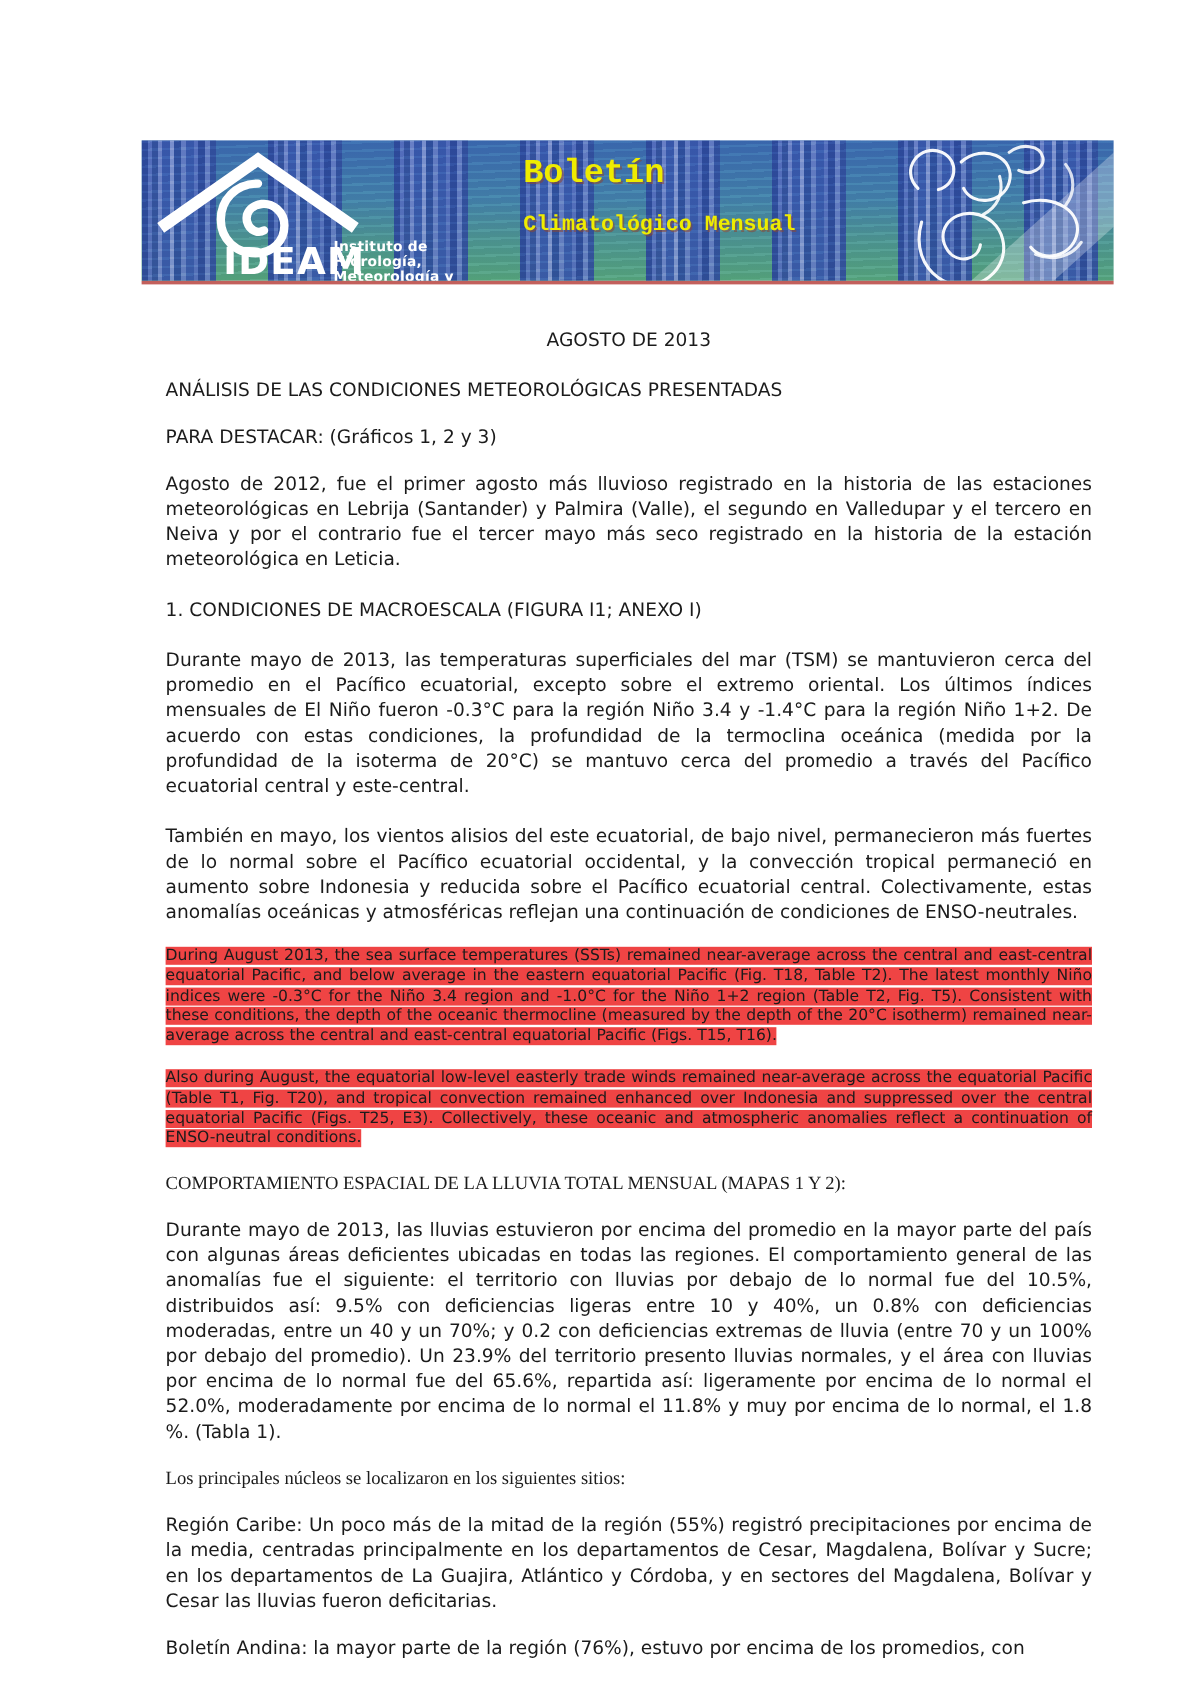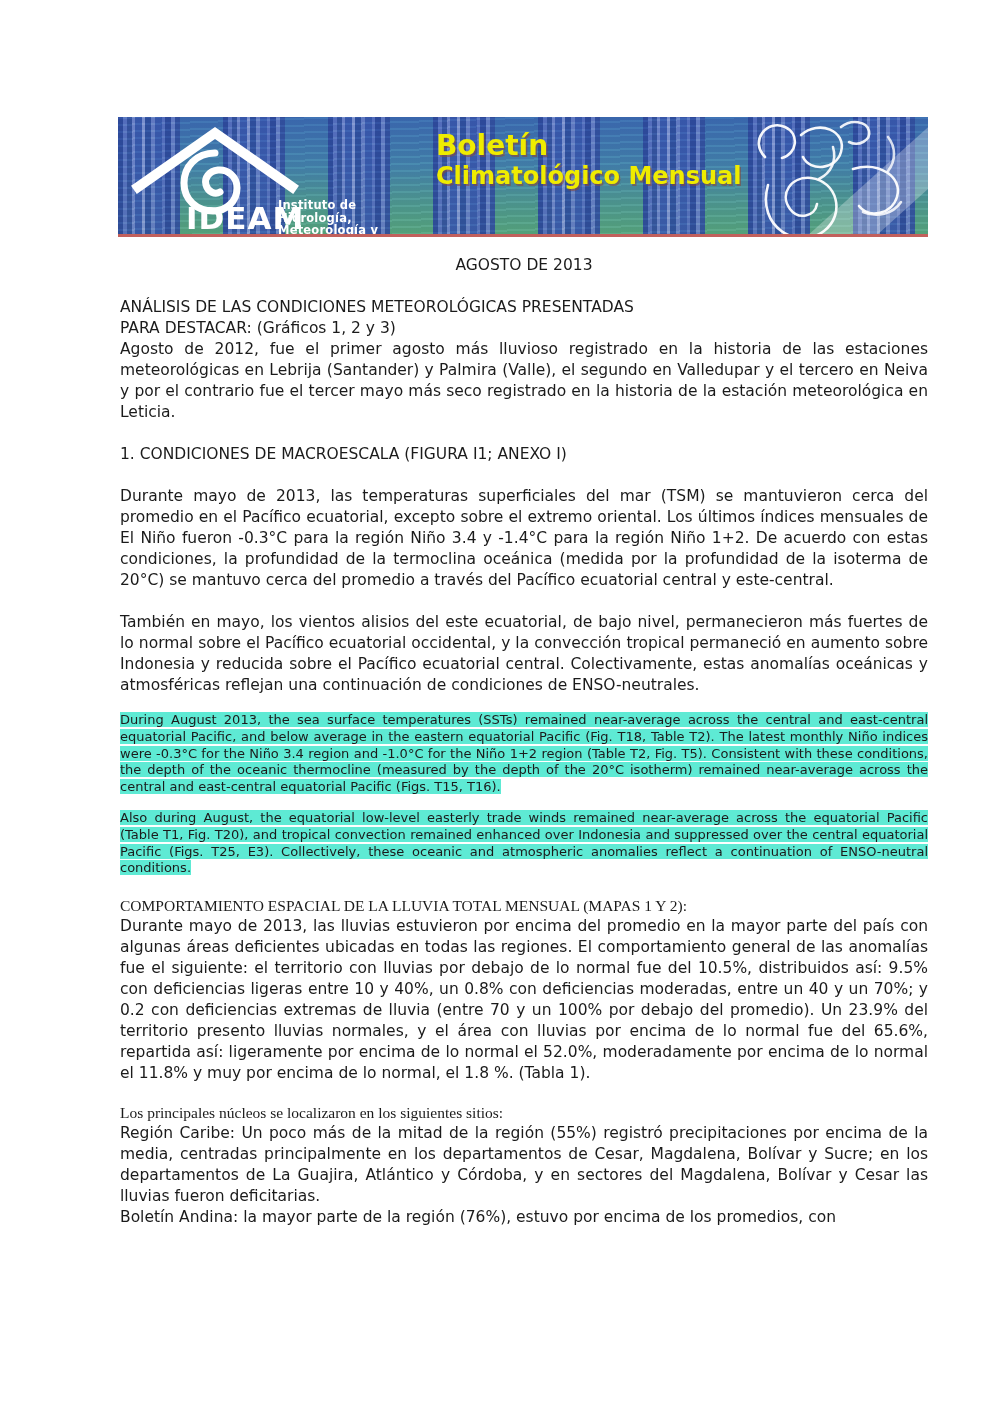--- a/index.html
+++ b/index.html
@@ -21,39 +21,39 @@
   .stripe-grain{position:absolute;inset:0;
     background:repeating-linear-gradient(178deg,rgba(255,255,255,.07) 0 2px,rgba(0,0,30,.06) 2px 7px);
     mix-blend-mode:overlay;}
   .logo-wrap{position:absolute;left:8px;top:6px;width:300px;height:110px;}
   .logo-svg{position:absolute;left:4px;top:2px;}
   .ideam-text{position:absolute;left:22px;top:80px;font-size:31px;font-weight:bold;color:#ffffff;
               letter-spacing:1px;line-height:31px;margin-left:38px;}
   .inst-text{position:absolute;left:152px;top:76px;font-size:11.5px;font-weight:bold;color:#ffffff;
              line-height:12.5px;letter-spacing:.2px;}
   .banner-title{position:absolute;left:318px;top:14px;color:#efec00;font-weight:bold;
-                text-shadow:1.5px 1.5px 0 rgba(140,70,50,.55);line-height:30px;}
+                text-shadow:1.5px 1.5px 0 rgba(140,70,50,.55);line-height:30px;font-family:Liberation Mono, monospace;}
   .banner-title .t1{font-size:28px;}
-  .banner-title .t2{font-size:24px;}
+  .banner-title .t2{font-size:18px;margin-top:12px;}
   .flourish{position:absolute;right:0;top:0;width:215px;height:117px;}
   .diag-band{position:absolute;right:28px;top:-18px;width:46px;height:210px;
              background:rgba(255,255,255,.28);transform:rotate(48deg);}
 
   
   .content{position:absolute;left:120px;top:255px;width:808px;
            font-size:15.5px;line-height:21px;}
-  .content p{margin:0;}
+  .content p{margin:18px;}
   .center{text-align:center;}
   .just{text-align:justify;}
   .mt{margin-top:21px !important;}
   .mt16{margin-top:16px !important;}
   .mt14{margin-top:14px !important;}
   .mt18{margin-top:18px !important;font-family:Liberation Serif, serif;}
   .hlp{font-size:13px;line-height:16.8px;}
-  .hl{background:#5eead4;}
+  .hl{background:#ef4444;}
   b{font-weight:normal;}
 </style>
 </head>
 <body>
 
 <div class="page">
 
   <div class="banner">
     <div class="stripes"></div>
     <div class="stripe-grain"></div>

